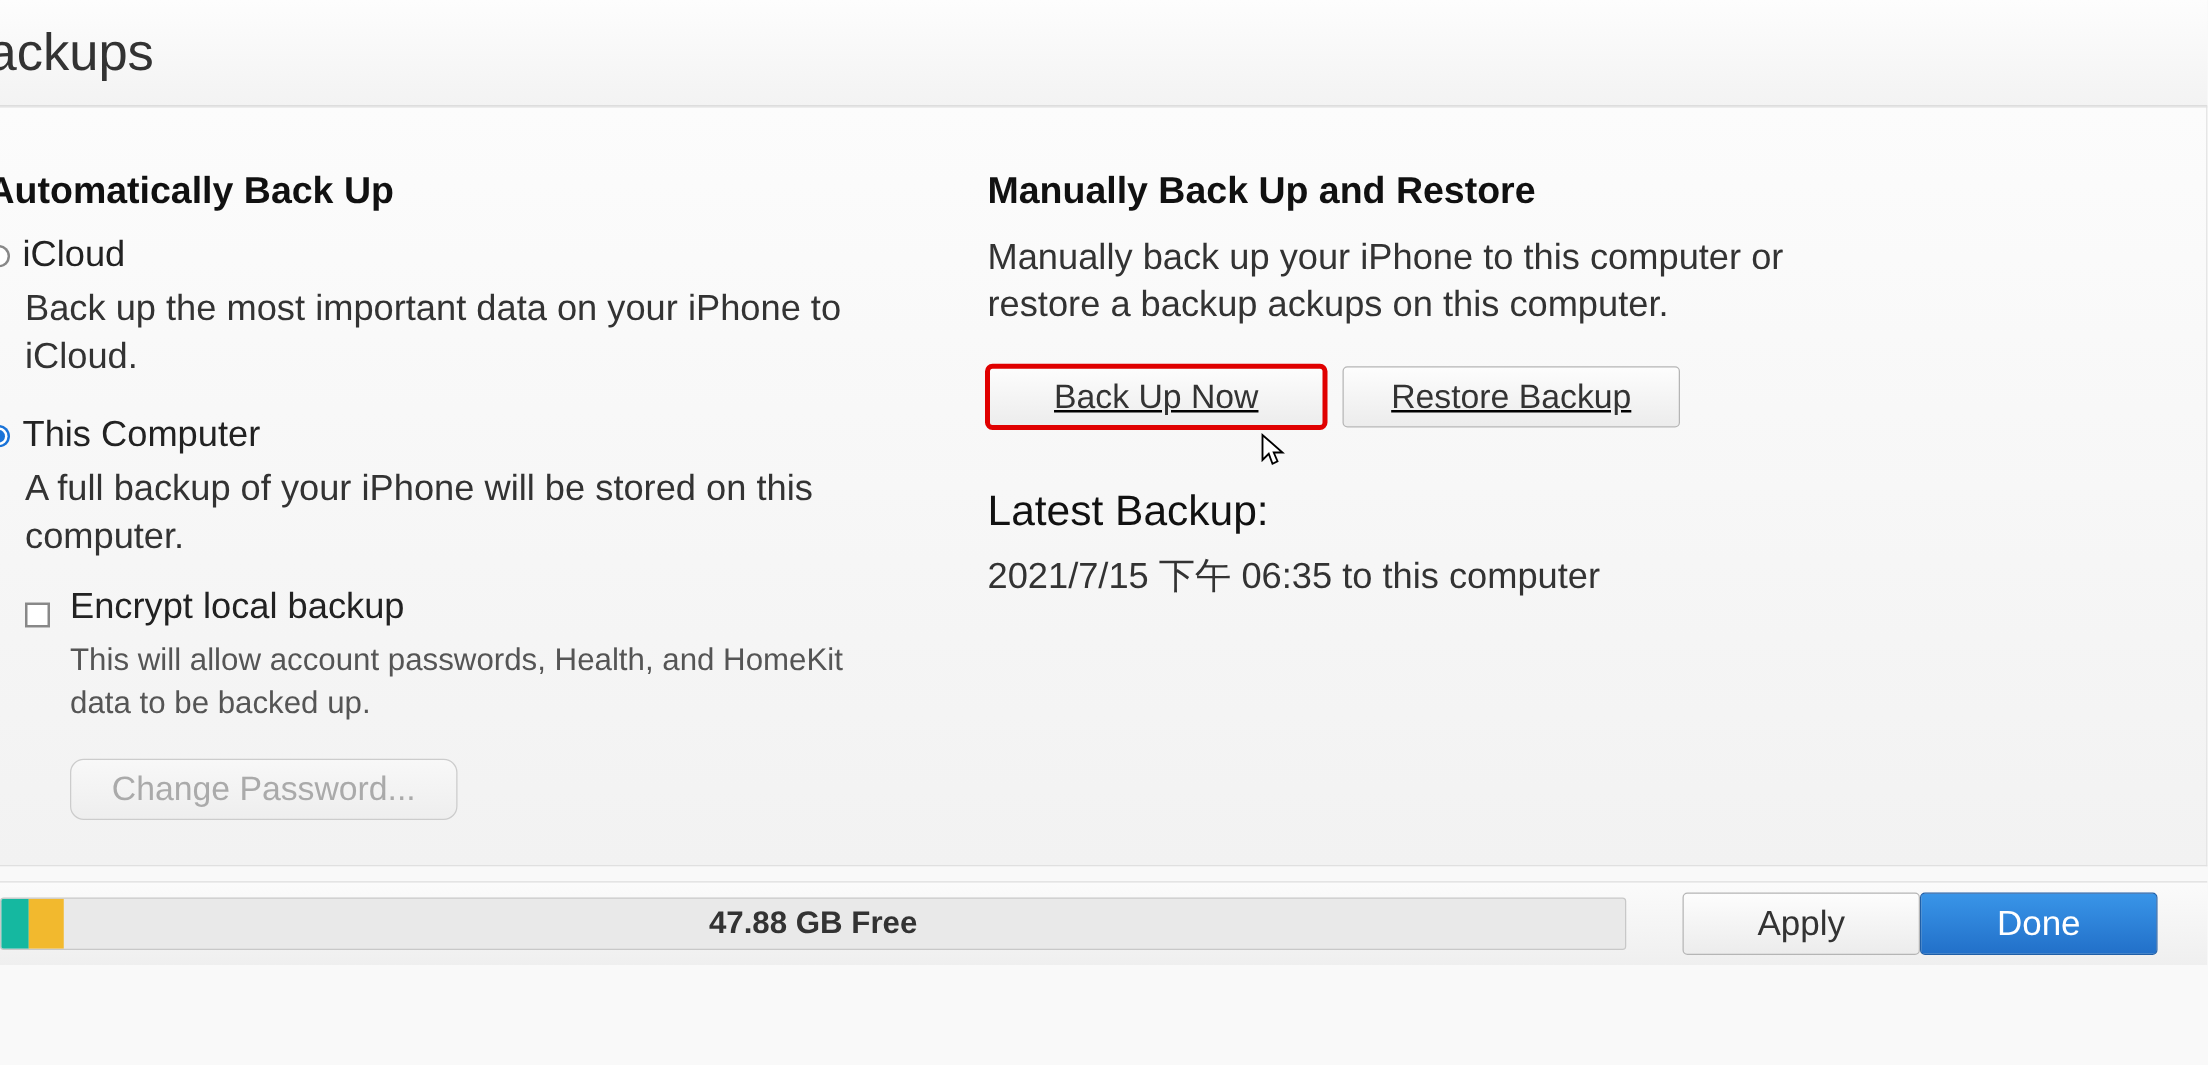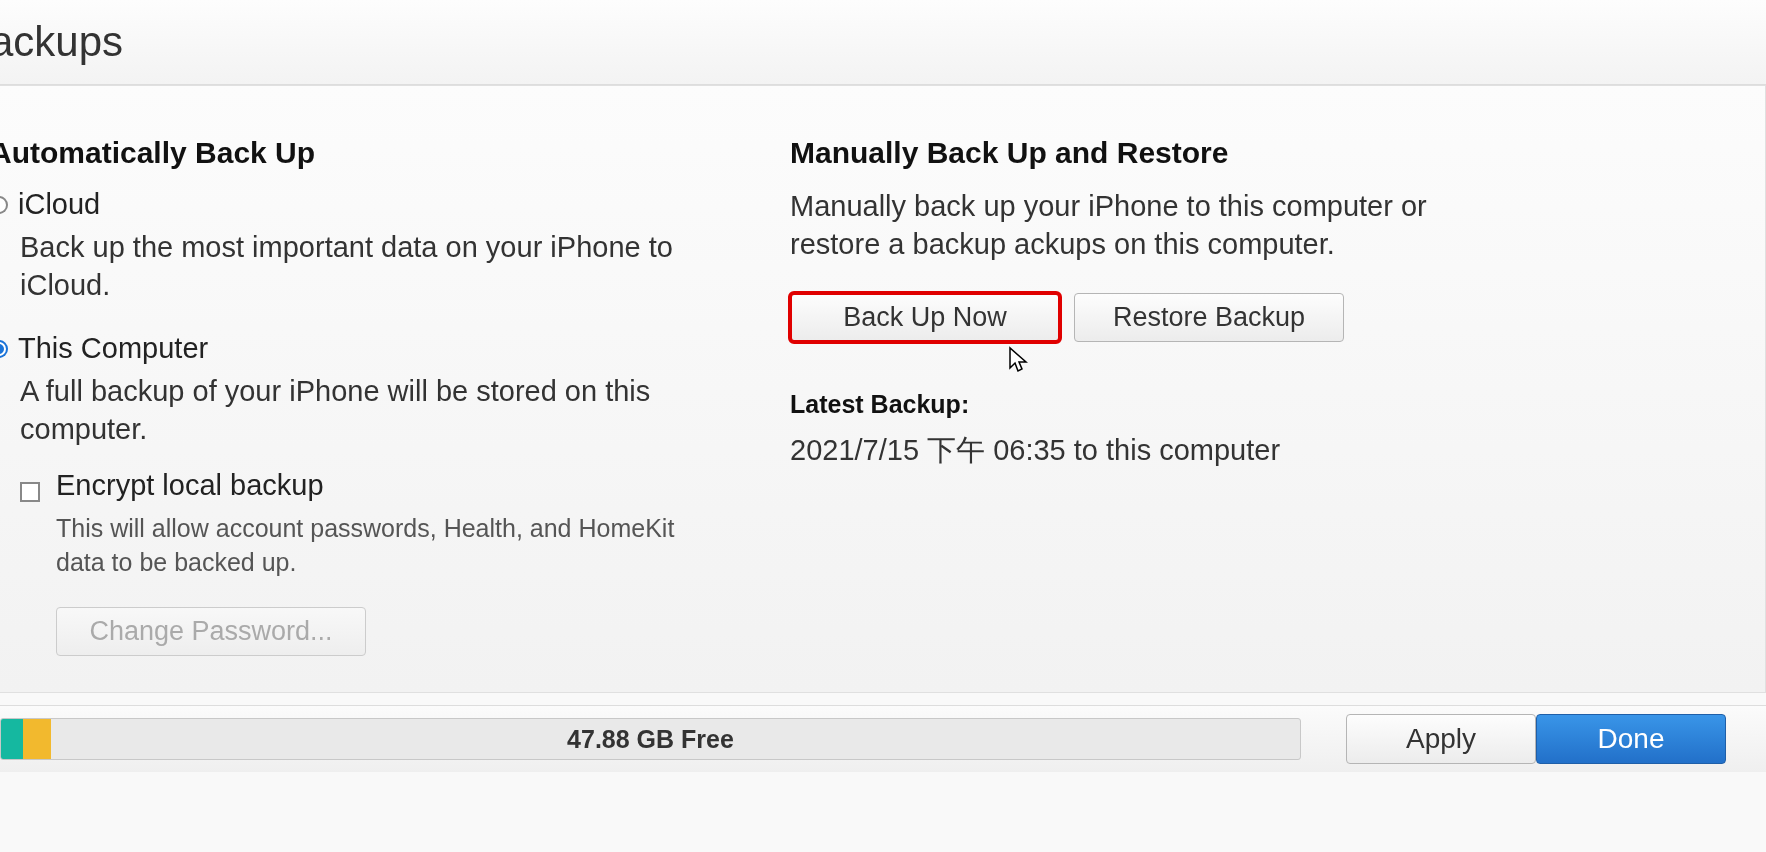--- a/index.html
+++ b/index.html
@@ -139,42 +139,44 @@
     .btn.disabled {
       color: #aaa;
       background: linear-gradient(#f8f8f8, #eeeeee);
       border-color: #ccc;
       cursor: default;
     }
     .change-pw-btn {
       margin-left: 56px;
       margin-top: 28px;
       min-width: 310px;
+      border-radius: 11px;
     }
     .manual-desc {
       font-size: 29px;
       color: #333;
       line-height: 1.3;
       margin-bottom: 30px;
     }
     .manual-buttons {
       display: flex;
       gap: 14px;
       margin-bottom: 48px;
+      text-decoration: underline;
     }
     .manual-buttons .btn {
       min-width: 270px;
     }
     .btn.highlighted {
       outline: 4px solid #e00000;
       outline-offset: -2px;
     }
     .latest-heading {
-      font-size: 25px;
-      font-weight: 700;
+      font-size: 34px;
+      font-weight: 400;
       color: #111;
       margin-bottom: 12px;
     }
     .latest-text {
       font-size: 29px;
       color: #333;
     }
     .cursor-arrow {
       position: absolute;
       left: 1008px;

